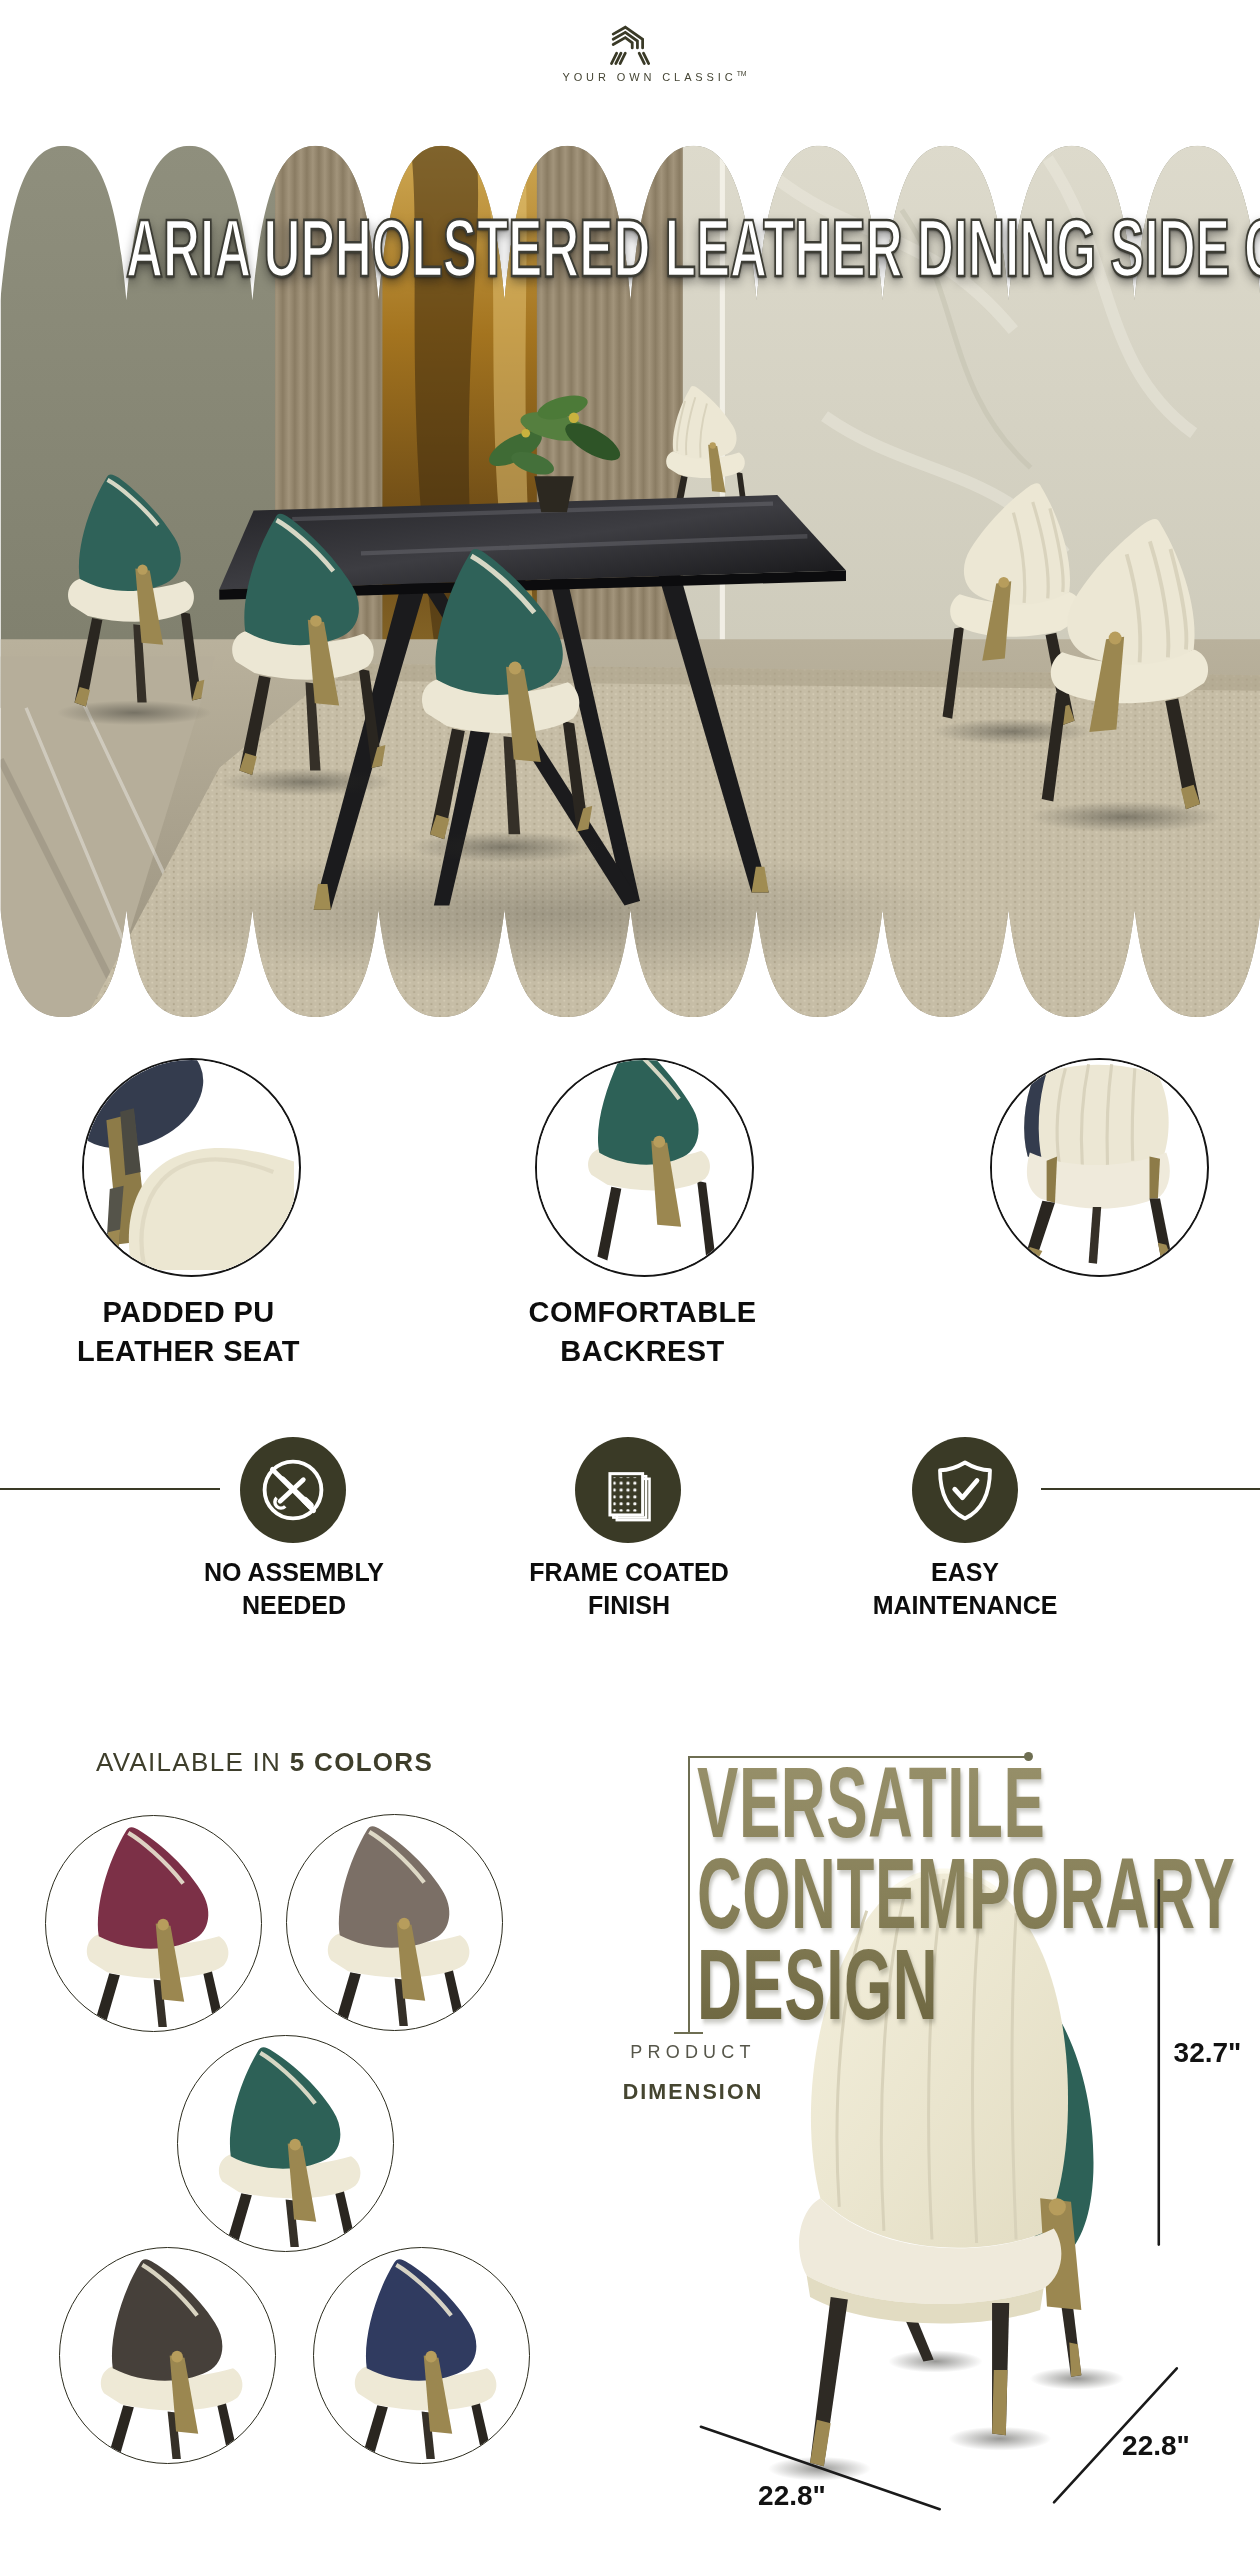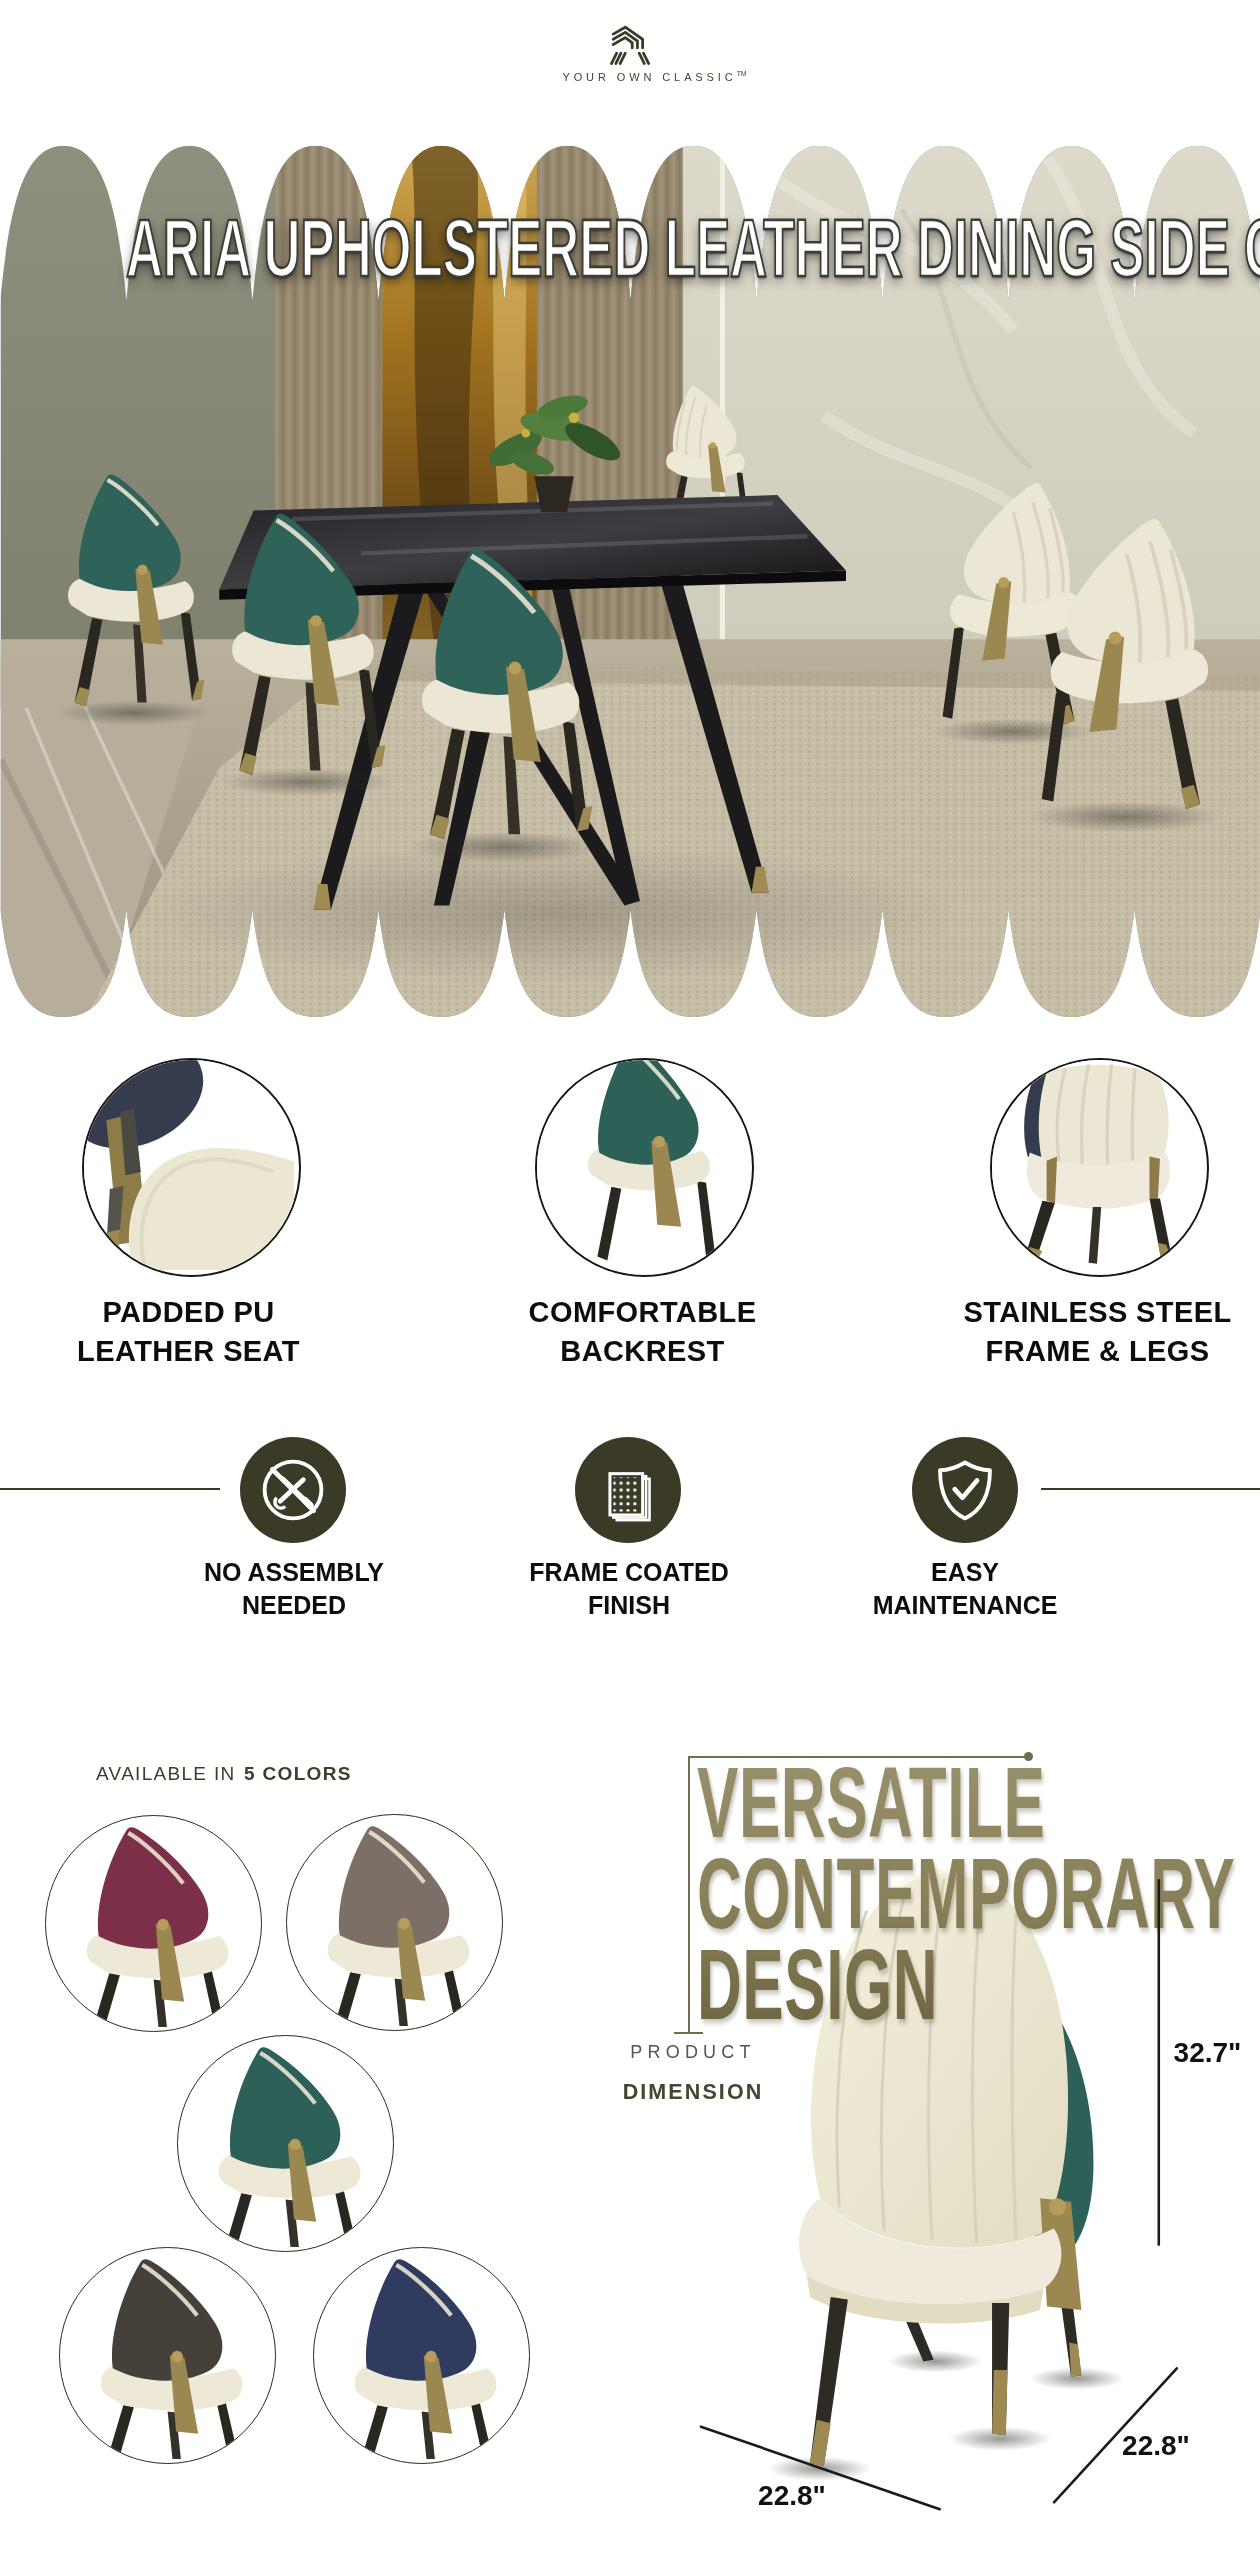--- a/index.html
+++ b/index.html
@@ -23,22 +23,22 @@
     border:2.6px solid #151515;overflow:hidden;background:#fff;}
   .feat-label{position:absolute;width:309px;text-align:center;font-size:29px;font-weight:700;
     line-height:39px;color:#0d0d0d;letter-spacing:0.4px;}
   
   .rule{position:absolute;border-top:2.6px solid #3a3a26;height:0;}
   .benefit-circle{position:absolute;width:106px;height:106px;border-radius:50%;
     background:#3a3a26;display:flex;align-items:center;justify-content:center;}
   .benefit-label{position:absolute;width:292px;text-align:center;font-size:25px;font-weight:700;
     line-height:33px;color:#0d0d0d;}
   
-  .colors-heading{position:absolute;left:96px;top:1747px;font-size:19px;color:#3e3e2b;
-    letter-spacing:1.3px;display:flex;gap:8.6px;margin-top:16px;}
+  .colors-heading{position:absolute;left:96px;top:1747px;font-size:26px;color:#3e3e2b;
+    letter-spacing:1.3px;display:flex;gap:8.6px;}
   .colors-heading .bold{font-weight:700;}
   .color-circle{position:absolute;width:215px;height:215px;border-radius:50%;
     border:1.7px solid #2c2c1e;background:#fff;overflow:hidden;}
   
   .design-headline{position:absolute;left:697px;top:1757px;font-size:100px;font-weight:800;
     line-height:91px;letter-spacing:0.9px;transform:scaleX(.62);transform-origin:left top;
     background:linear-gradient(#97906a 0%,#867f58 55%,#6d6640 100%);
     -webkit-background-clip:text;background-clip:text;color:transparent;
     filter:drop-shadow(3.4px 4.3px 2.6px rgba(70,70,50,.30));white-space:nowrap;}
   .pdim{position:absolute;left:601px;top:2042px;width:184px;text-align:center;}
@@ -265,24 +265,20 @@
   </div>
 
   <div class="feat-label" style="left:34px;top:1293px;">
     <div>PADDED PU</div>
       <div>LEATHER SEAT</div>
   </div>
   <div class="feat-label" style="left:488px;top:1293px;">
     <div>COMFORTABLE</div>
       <div>BACKREST</div>
   </div>
-  <div class="feat-label" style="left:943px;top:1293px;">
-    <div>STAINLESS STEEL</div>
-      <div>FRAME &amp; LEGS</div>
-  </div>
 
   <div class="rule" style="left:0;top:1488px;width:220px;"></div>
   <div class="rule" style="left:1041px;top:1488px;width:220px;"></div>
 
   <div class="benefit-circle" style="left:240px;top:1437px;">
     <svg width="74" height="74" viewBox="-43 -43 86 86">
       <circle r="33" fill="none" stroke="#ffffff" stroke-width="4.5"></circle>
       <g stroke="#ffffff" stroke-width="5.5" stroke-linecap="round">
         <line x1="-15" y1="13" x2="12" y2="-12"></line>
         <line x1="-12" y1="-13" x2="14" y2="12"></line>

